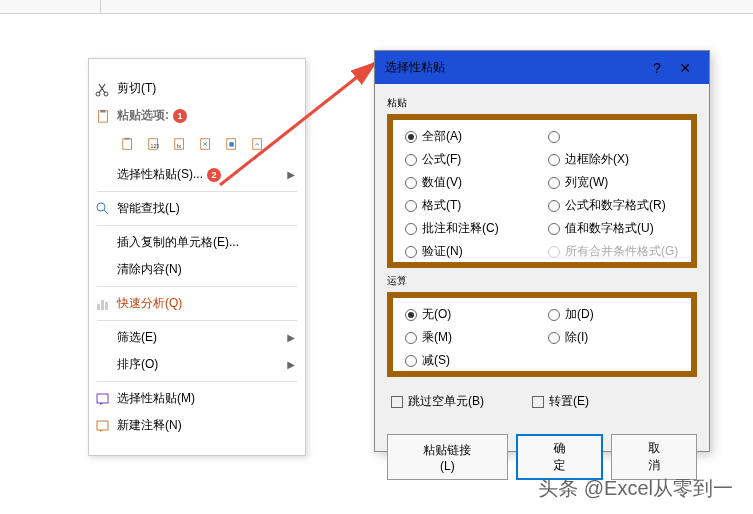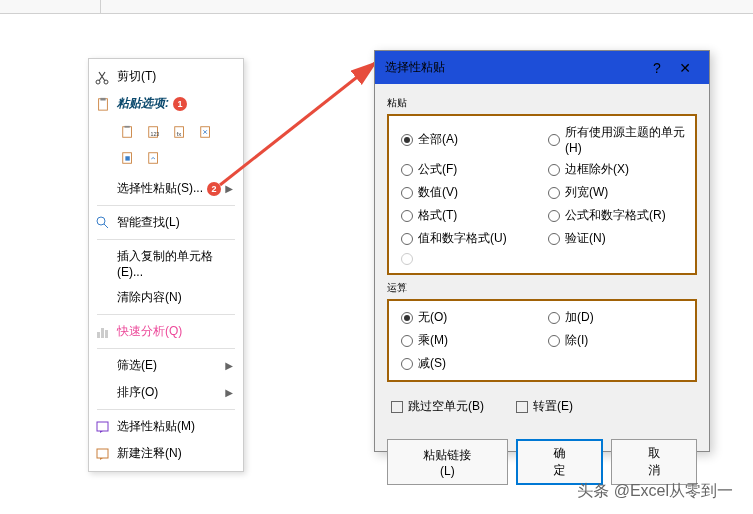--- a/index.html
+++ b/index.html
@@ -1,48 +1,48 @@
 <!DOCTYPE html>
 <html><head>
 <meta charset="utf-8">
 <style>
 * { box-sizing: border-box; margin: 0; padding: 0; }
 body { font-family: "Microsoft YaHei", sans-serif; font-size: 12px; background: #fff; position: relative; width: 753px; height: 514px; overflow: hidden; }
 .grid-top { position: absolute; top: 0; left: 0; right: 0; height: 14px; border-bottom: 1px solid #d0d0d0; background: #f8f8f8; }
 .grid-top::before { content: ""; position: absolute; left: 100px; top: 0; bottom: 0; width: 1px; background: #d0d0d0; }
-.context-menu { position: absolute; left: 88px; top: 58px; width: 156px; background: #fff; border: 1px solid #ccc; box-shadow: 2px 2px 6px rgba(0,0,0,0.15); padding: 4px 0; }
+.context-menu { position: absolute; left: 88px; top: 58px; width: 218px; background: #fff; border: 1px solid #ccc; box-shadow: 2px 2px 6px rgba(0,0,0,0.15); padding: 16px 0; }
 .menu-item { display: flex; align-items: center; padding: 5px 10px 5px 28px; position: relative; cursor: pointer; min-height: 24px; }
 .menu-icon { position: absolute; left: 6px; width: 16px; height: 16px; display: flex; align-items: center; justify-content: center; }
 .menu-sep { height: 1px; background: #e0e0e0; margin: 3px 8px; }
 .menu-arrow { margin-left: auto; color: #666; font-size: 10px; }
-.menu-disabled { color: #ec4899; }
-.paste-label { font-weight: bold; color: #0c4a6e; font-style: italic; }
+.menu-disabled { color: #c2410c; }
+.paste-label { font-weight: bold; color: #737373; }
 .paste-icons { display: flex; gap: 4px; padding: 4px 10px 6px 28px; flex-wrap: wrap; }
 .paste-icon-btn { width: 22px; height: 22px; border: 1px solid transparent; display: flex; align-items: center; justify-content: center; cursor: pointer; }
 .badge { display: inline-flex; align-items: center; justify-content: center; width: 14px; height: 14px; border-radius: 50%; background: #e74c3c; color: #fff; font-size: 9px; font-weight: bold; margin-left: 4px; }
 .dialog { position: absolute; left: 374px; top: 50px; width: 336px; height: 402px; background: #f0f0f0; border: 1px solid #888; box-shadow: 3px 3px 10px rgba(0,0,0,0.2); }
 .dialog-title { display: flex; align-items: center; padding: 8px 10px; font-size: 12px; background: #1d4ed8; }
 .dialog-title .spacer { flex: 1; }
 .dialog-title .help, .dialog-title .close { width: 28px; text-align: center; cursor: pointer; font-size: 14px; }
 .dialog-body { padding: 6px 12px; }
 .group-label { font-size: 10px; margin: 6px 0 4px 0; }
-.group-box { border: 2px solid #a16207; padding: 8px 8px 8px 12px; background: #fff; margin-bottom: 6px; }
+.group-box { border: 6px solid #a16207; padding: 8px 8px 2px 12px; background: #fff; margin-bottom: 6px; }
 .radio-grid { display: grid; grid-template-columns: 1fr 1fr; gap: 6px 8px; }
 .radio-item, .check-item { display: flex; align-items: center; gap: 5px; font-size: 12px; cursor: pointer; }
 .radio-disabled { color: #aaa; }
 .radio-circle { width: 12px; height: 12px; border: 1px solid #666; border-radius: 50%; position: relative; flex-shrink: 0; }
 .radio-circle.checked::after { content: ""; position: absolute; left: 2px; top: 2px; width: 6px; height: 6px; background: #333; border-radius: 50%; }
 .check-box { width: 12px; height: 12px; border: 1px solid #666; flex-shrink: 0; }
-.check-row { display: flex; gap: 32px; padding: 10px 4px; }
+.check-row { display: flex; gap: 48px; padding: 10px 4px; }
 .dialog-buttons { display: flex; gap: 8px; padding: 8px 12px 12px; justify-content: flex-end; }
 .btn { padding: 4px 31px; border: 1px solid #999; background: #f8f8f8; cursor: pointer; font-size: 12px; }
 .btn-primary { border: 2px solid #0078d4; }
 .btn-left { margin-right: auto; }
 .arrow-annotation { position: absolute; left: 210px; top: 55px; pointer-events: none; }
-.watermark { position: absolute; right: 20px; bottom: 12px; font-size: 16px; color: #666; font-weight: 500; }
+.watermark { position: absolute; right: 20px; bottom: 12px; font-size: 20px; color: #666; font-weight: 500; }
 svg.clip { width: 14px; height: 14px; }
 </style>
 </head>
 <body>
 
 <div class="grid-top"></div>
 
 <div class="context-menu">
   <div class="menu-item">
     <span class="menu-icon">
@@ -184,21 +184,20 @@
   <div class="dialog-body">
     <div class="group-label">粘贴</div>
     <div class="group-box">
       <div class="radio-grid">
         <label class="radio-item">
             <span class="radio-circle checked"></span>
             <span>全部(A)</span>
           </label>
         <label class="radio-item">
             <span class="radio-circle"></span>
-            <span>所有使用源主题的单元(H)</span>
           </label>
         <label class="radio-item">
             <span class="radio-circle"></span>
             <span>公式(F)</span>
           </label>
         <label class="radio-item">
             <span class="radio-circle"></span>
             <span>边框除外(X)</span>
           </label>
         <label class="radio-item">
@@ -209,31 +208,36 @@
             <span class="radio-circle"></span>
             <span>列宽(W)</span>
           </label>
         <label class="radio-item">
             <span class="radio-circle"></span>
             <span>格式(T)</span>
           </label>
         <label class="radio-item">
             <span class="radio-circle"></span>
             <span>公式和数字格式(R)</span>
+          </label>
+        <label class="radio-item">
+            <span class="radio-circle"></span>
+            <span>批注和注释(C)</span>
           </label>
         <label class="radio-item">
             <span class="radio-circle"></span>
             <span>值和数字格式(U)</span>
           </label>
         <label class="radio-item">
             <span class="radio-circle"></span>
             <span>验证(N)</span>
           </label>
         <label class="radio-item radio-disabled">
             <span class="radio-circle" style="border-color:#ccc"></span>
+            <span>所有合并条件格式(G)</span>
           </label>
       </div>
     </div>
     <div class="group-label">运算</div>
     <div class="group-box">
       <div class="radio-grid">
         <label class="radio-item">
             <span class="radio-circle checked"></span>
             <span>无(O)</span>
           </label>

